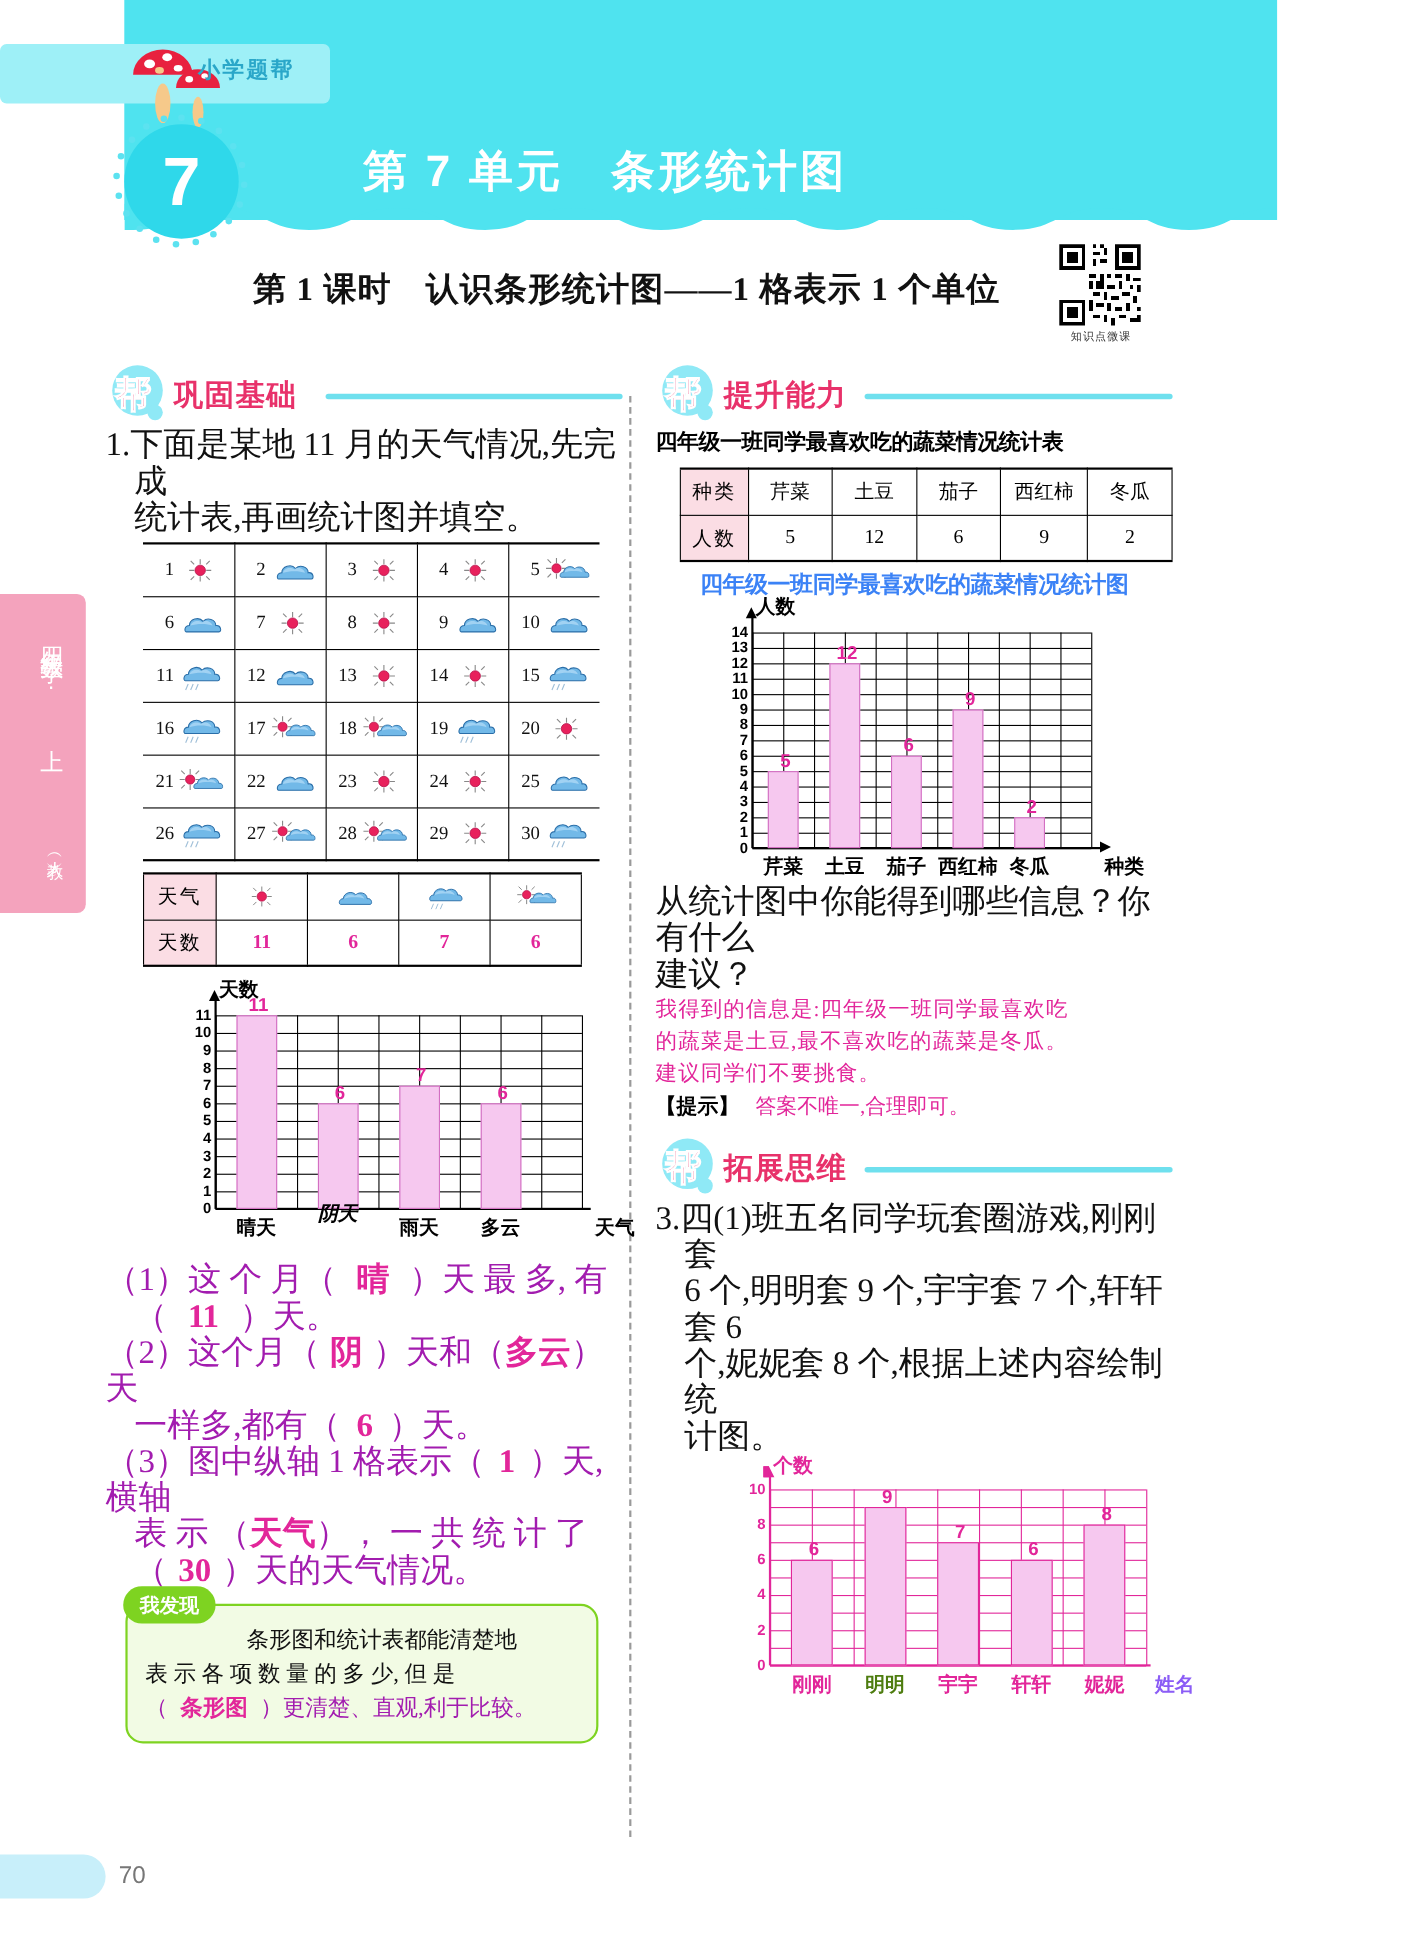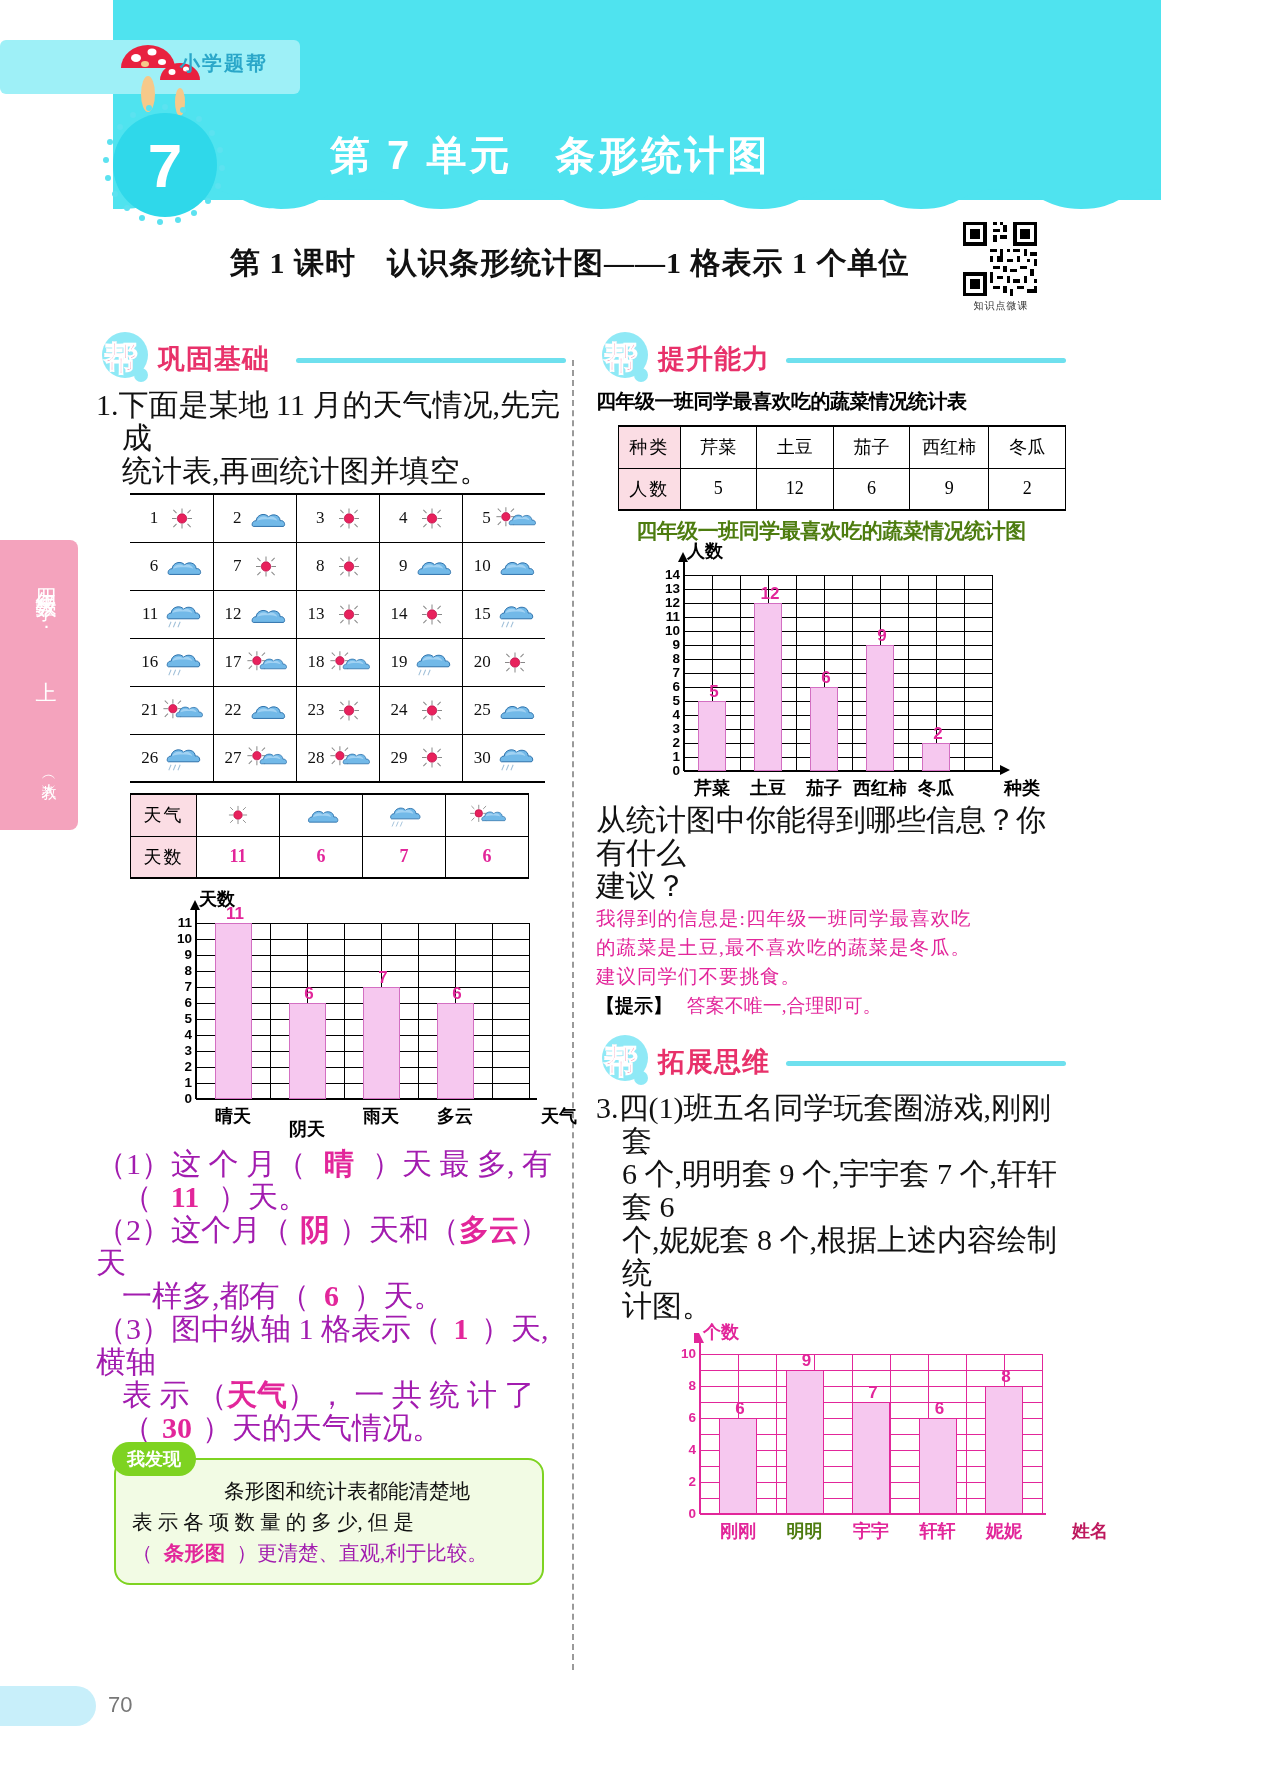--- a/index.html
+++ b/index.html
@@ -160,21 +160,21 @@
   }
   .xlab {
     position:absolute; font-size:18px; font-weight:bold; color:#000;
     text-align:center; font-family:"Liberation Serif", serif;
   }
   .axistitle {
     position:absolute; font-size:18px; font-weight:bold; color:#000;
     font-family:"Liberation Serif", serif;
   }
   .charttitle {
-    font-size:21px; font-weight:bold; color:#4d7c0f; text-align:center;
+    font-size:21px; font-weight:bold; color:#3b82f6; text-align:center;
     font-family:"Liberation Sans", sans-serif;
   }
   
   .blank {
     display:inline-block; min-width:66px; text-align:center;
     border-bottom:0; color:#e2269a; font-weight:bold;
   }
   .paren { color:#a21caf; }
   
   .findbox {
@@ -984,21 +984,21 @@
       <div class="axistitle" style="left:69px;top:-2px;">天数</div>
       <div class="bar-pink" style="left:84.5px;top:34px;width:37px;height:176px;"></div>
       <div class="barlabel" style="left:94px;top:15px;width:22px;text-align:center;">11</div>
       <div class="bar-pink" style="left:158.5px;top:114px;width:37px;height:96px;"></div>
       <div class="barlabel" style="left:168px;top:95px;width:22px;text-align:center;">6</div>
       <div class="bar-pink" style="left:232.5px;top:98px;width:37px;height:112px;"></div>
       <div class="barlabel" style="left:242px;top:79px;width:22px;text-align:center;">7</div>
       <div class="bar-pink" style="left:306.5px;top:114px;width:37px;height:96px;"></div>
       <div class="barlabel" style="left:316px;top:95px;width:22px;text-align:center;">6</div>
       <div class="xlab" style="left:65px;top:215px;width:76px;">晴天</div>
-      <div class="xlab" style="left:139px;top:228px;width:76px;">阴天</div>
+      <div class="xlab" style="left:139px;top:202px;width:76px;font-style:italic;">阴天</div>
       <div class="xlab" style="left:213px;top:215px;width:76px;">雨天</div>
       <div class="xlab" style="left:287px;top:215px;width:76px;">多云</div>
       <div class="axistitle" style="left:411px;top:215px;white-space:nowrap;">天气</div>
     </div>
 
   <div class="qtext" style="margin-top:8px;">
     <div>
       <span class="paren">（1）这 个 月（</span><span class="blank">晴</span><span class="paren">）天 最 多, 有</span>
     </div>
     <div class="indent">
@@ -1206,19 +1206,19 @@
       <div class="barlabel" style="left:208px;top:51px;width:22px;text-align:center;">7</div>
       <div class="bar-pink" style="left: 264.5px; top: 86px; width: 38px; height: 96px; border-color: rgb(226, 38, 154);"></div>
       <div class="barlabel" style="left:274.5px;top:67px;width:22px;text-align:center;">6</div>
       <div class="bar-pink" style="left: 331px; top: 54px; width: 38px; height: 128px; border-color: rgb(226, 38, 154);"></div>
       <div class="barlabel" style="left:341px;top:35px;width:22px;text-align:center;">8</div>
       <div class="xlab" style="left: 46px; top: 187px; width: 76px; color: rgb(226, 38, 154);">刚刚</div>
       <div class="xlab" style="left: 112.5px; top: 187px; width: 76px; color: #4d7c0f;">明明</div>
       <div class="xlab" style="left: 179px; top: 187px; width: 76px; color: rgb(226, 38, 154);">宇宇</div>
       <div class="xlab" style="left: 245.5px; top: 187px; width: 76px; color: rgb(226, 38, 154);">轩轩</div>
       <div class="xlab" style="left: 312px; top: 187px; width: 76px; color: rgb(226, 38, 154);">妮妮</div>
-      <div class="axistitle" style="left: 418px; top: 187px; white-space: nowrap; color: #be185d;">姓名</div>
+      <div class="axistitle" style="left: 396px; top: 187px; white-space: nowrap; color: #8b5cf6;">姓名</div>
     </div>
 
 </div>
 
 <div class="pgbar"></div>
 <div class="pgnum">70</div>
 
 </body></html>

